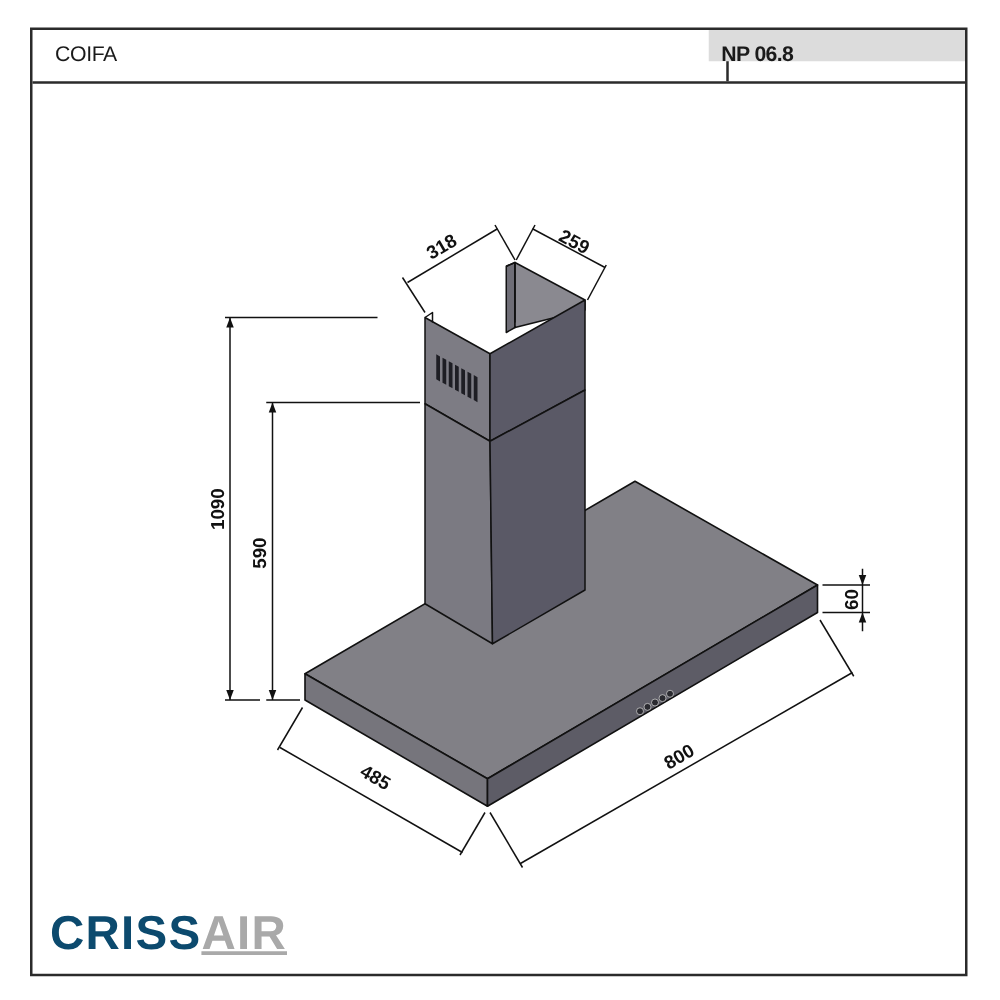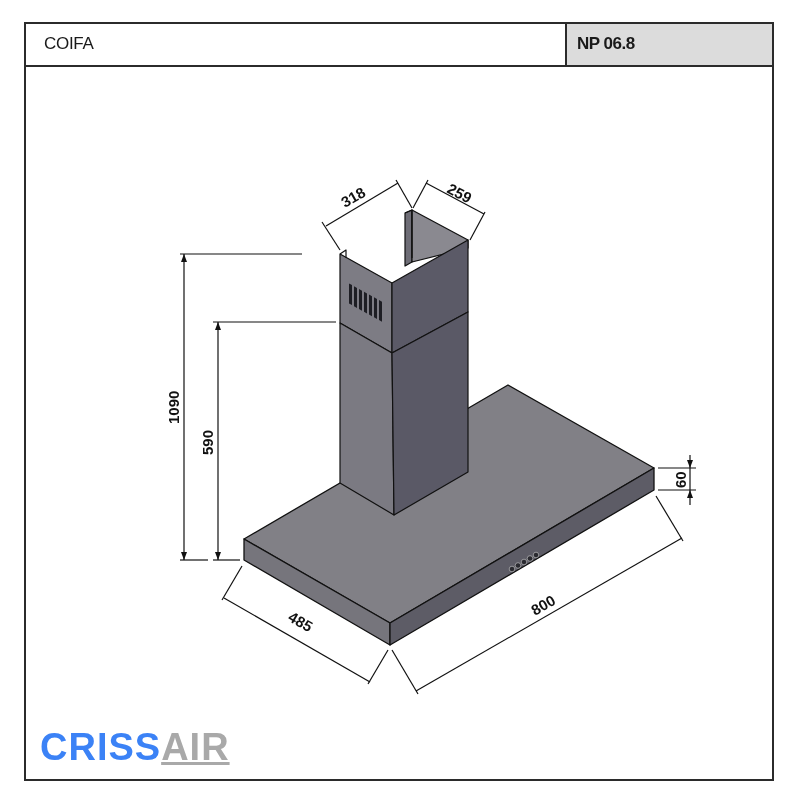--- a/index.html
+++ b/index.html
@@ -1,25 +1,25 @@
 <!DOCTYPE html>
 <html><head>
 <meta charset="utf-8">
 <style>
   html, body { margin: 0; padding: 0; background: #ffffff; }
   body { width: 800px; height: 800px; position: relative; overflow: hidden; font-family: "Liberation Sans", sans-serif; }
   .frame { position: absolute; left: 24px; top: 22px; width: 746px; height: 755px; border: 2px solid #2b2b2b; box-sizing: content-box; }
   .header { position: absolute; left: 0; top: 0; width: 746px; height: 41px; border-bottom: 2px solid #2b2b2b; }
-  .title-cell { position: absolute; left: 0; top: 0; width: 539px; height: 41px; border-right: 2px solid #2b2b2b; }
+  .title-cell { position: absolute; left: 0; top: 0; width: 539px; height: 41px; border-right: 2px solid #2b2b2b; padding-left: 16px; }
   .title-text { position: absolute; left: 18px; top: 10px; font-size: 17px; color: #1a1a1a; letter-spacing: -0.3px; }
-  .code-cell { position: absolute; left: 541px; top: 0; width: 205px; height: 41px; background: #dcdcdc; }
+  .code-cell { position: absolute; left: 541px; top: 0; width: 205px; height: 25px; background: #dcdcdc; }
   .code-text { position: absolute; left: 10px; top: 10px; font-size: 17px; font-weight: bold; color: #1a1a1a; letter-spacing: -0.5px; }
   .drawing { position: absolute; left: 0; top: 0; }
   .logo { position: absolute; left: 40px; top: 728px; font-size: 38px; font-weight: bold; letter-spacing: 1px; line-height: 1; }
-  .logo .a { color: #3b82f6; }
+  .logo .a { color: #0c4a6e; }
   .logo .b { color: #a9a9a9; text-decoration: underline; }
   .dim { font-family: "Liberation Sans", sans-serif; font-size: 15px; font-weight: bold; fill: #111; }
 </style>
 </head>
 <body>
 
 <div class="frame">
   <div class="header">
     <div class="title-cell">
       <span class="title-text">COIFA</span>

